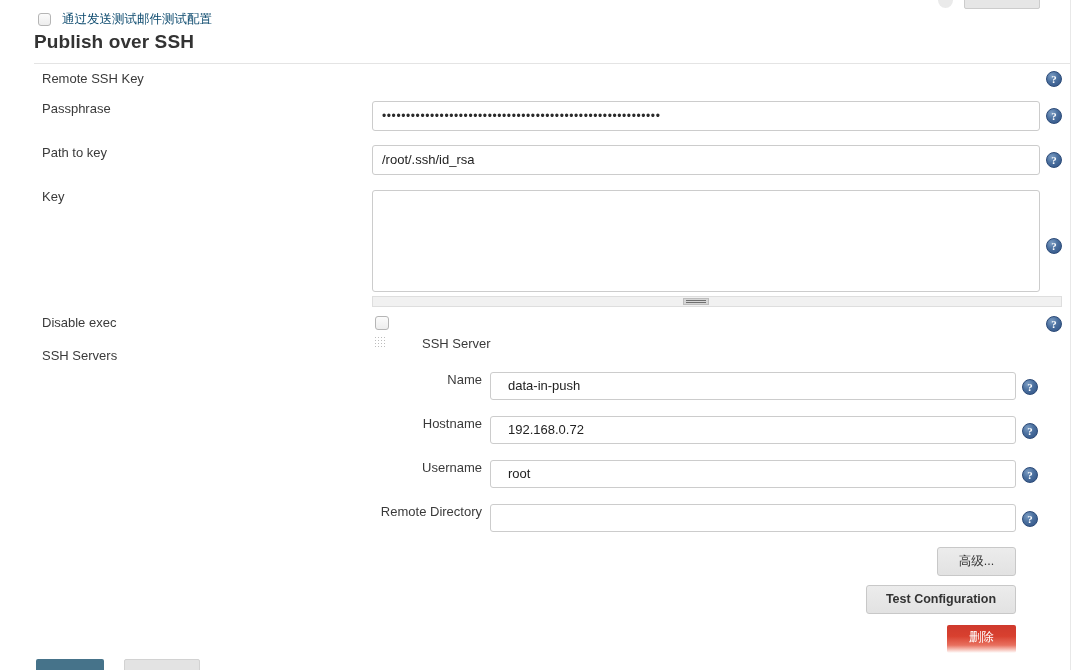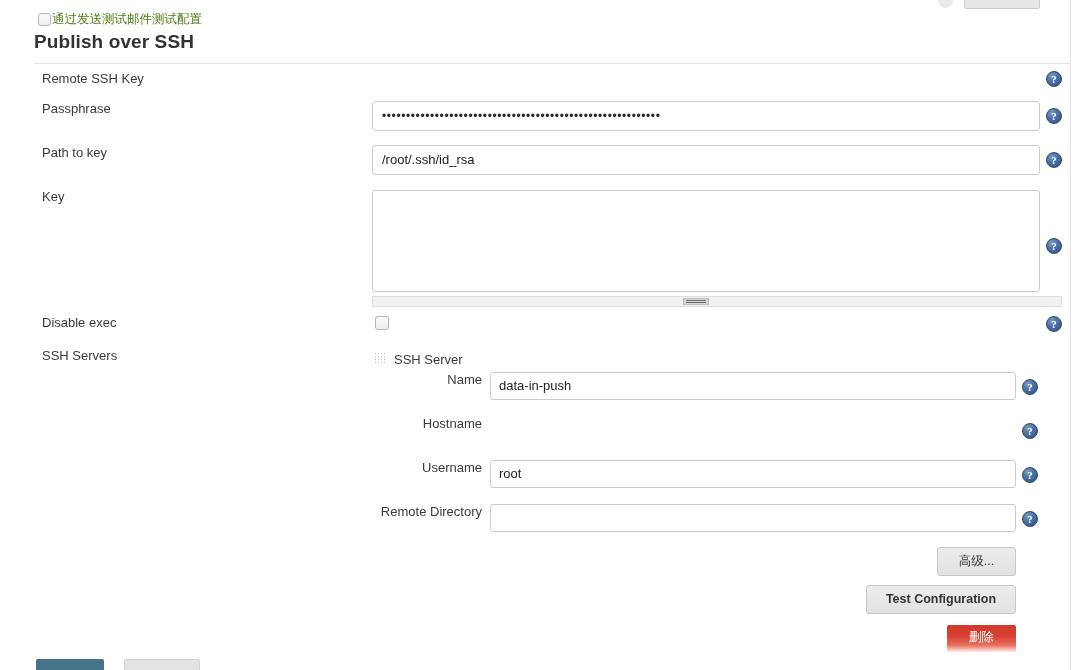--- a/index.html
+++ b/index.html
@@ -57,23 +57,23 @@
   .cb {
     width: 13px; height: 13px;
     border: 1px solid #b5b5b5;
     border-radius: 3px;
     background: linear-gradient(#fbfbfb, #ededed);
     display: inline-block;
     flex: 0 0 auto;
   }
   .testmail-cb { margin-left: 38px; }
   .testmail-label {
-    margin-left: 1px;
+    margin-left: 11px;
     font-size: 12.5px;
-    color: #4d7c0f;
+    color: #0c4a6e;
     white-space: nowrap;
   }
 
   
   .section-title {
     position: absolute;
     left: 34px; top: 31px;
     font-size: 19px;
     font-weight: bold;
     color: #333;
@@ -170,23 +170,24 @@
   
   .disable-cb {
     position: absolute;
     left: 375px; top: 316px;
     width: 14px; height: 14px;
   }
 
   
   .ssh-server-head {
     position: absolute;
-    left: 374px; top: 352px;
+    left: 374px; top: 336px;
     display: flex;
     align-items: flex-start;
+    gap: 28px;
   }
   .drag-grip {
     width: 11px; height: 13px;
     background-image:
       radial-gradient(#b9b9b9 45%, transparent 46%),
       radial-gradient(#b9b9b9 45%, transparent 46%);
     background-size: 3px 3px;
     background-position: 0 0, 0 0;
     background-repeat: repeat;
     opacity: .95;
@@ -203,21 +204,21 @@
     color: #3a3a3a;
     text-align: right;
     white-space: nowrap;
   }
   .sub-field {
     position: absolute;
     left: 490px;
     width: 526px;
     height: 28px;
     line-height: 26px;
-    padding: 0 8px;
+    padding: 0 17px;
     border: 1px solid #ccc;
     border-radius: 3px;
     background: #fff;
     font-size: 13px;
     color: #222;
     font-family: "Liberation Sans", "DejaVu Sans", sans-serif;
     overflow: hidden;
     white-space: nowrap;
   }
 
@@ -321,20 +322,21 @@
   <div class="ssh-server-head">
     <span class="drag-grip"></span>
     <span class="ssh-server-title">SSH Server</span>
   </div>
 
   <div class="sub-label" style="left:386px; top:372px; width:96px;">Name</div>
   <div class="sub-field" style="top:372px;">data-in-push</div>
   <div class="help" style="left:1022px; top:379px;">?</div>
 
   <div class="sub-label" style="left:386px; top:416px; width:96px;">Hostname</div>
+  <div class="sub-field" style="top:416px;">192.168.0.72</div>
   <div class="help" style="left:1022px; top:423px;">?</div>
 
   <div class="sub-label" style="left:386px; top:460px; width:96px;">Username</div>
   <div class="sub-field" style="top:460px;">root</div>
   <div class="help" style="left:1022px; top:467px;">?</div>
 
   <div class="sub-label" style="left:344px; top:504px; width:138px;">Remote Directory</div>
   <div class="sub-field" style="top:504px;"></div>
   <div class="help" style="left:1022px; top:511px;">?</div>
 

